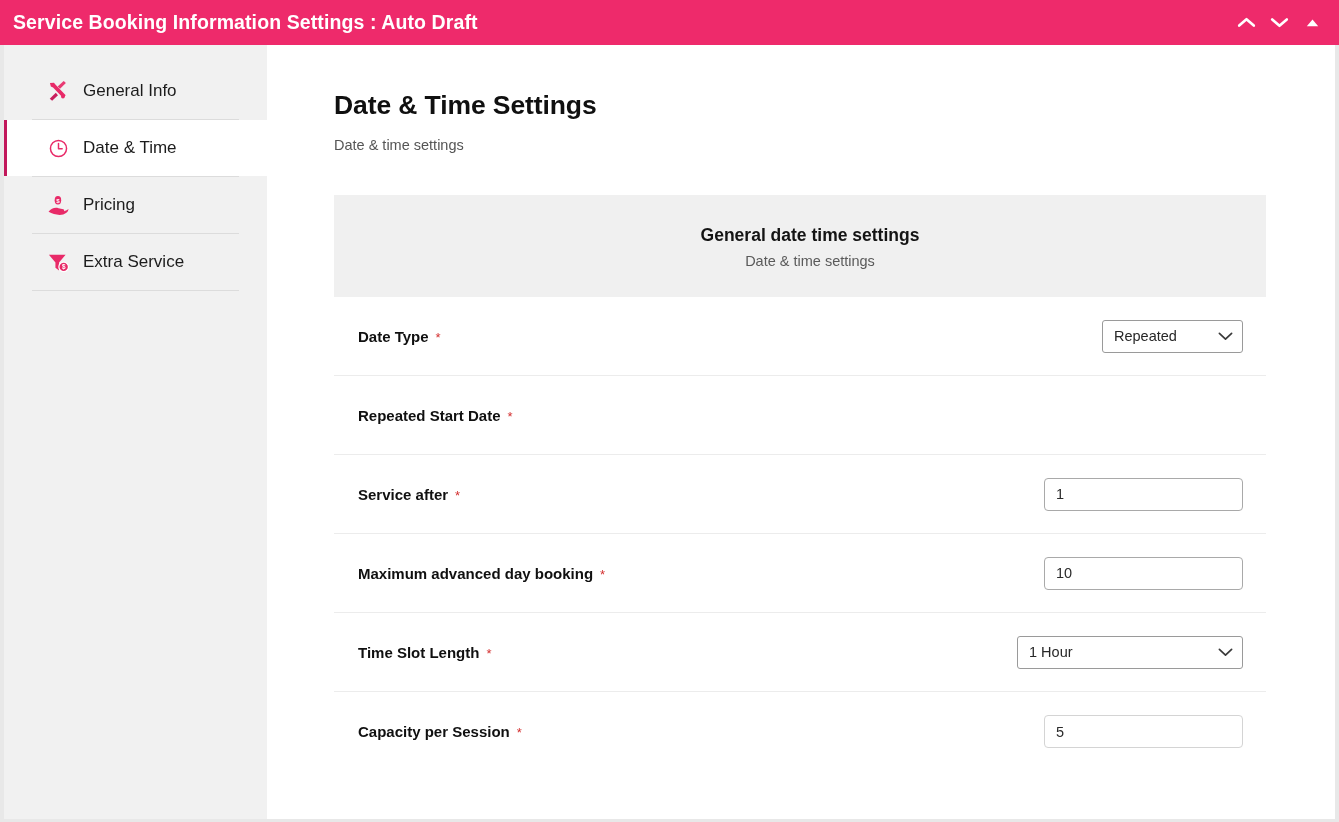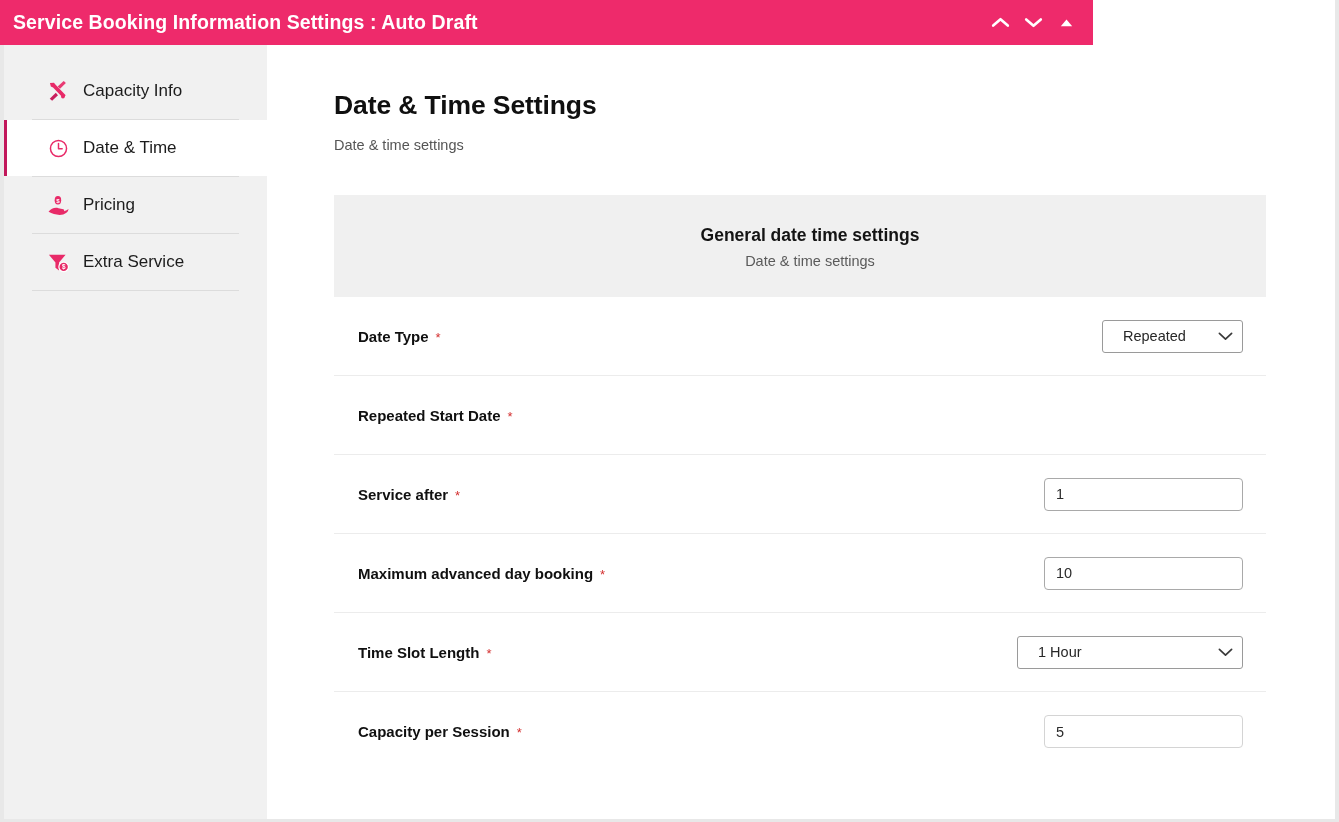--- a/index.html
+++ b/index.html
@@ -19,21 +19,21 @@
     background: #ffffff;
     border-left: 4px solid #e8e8e8;
     border-right: 4px solid #e8e8e8;
     border-bottom: 3px solid #e8e8e8;
   }
 
   
   #titlebar {
     position: absolute;
     top: 0; left: -4px;
-    width: 1093px;
+    width: 1339px;
     height: 45px;
     background: #ee2a6b;
     display: flex;
     align-items: center;
     justify-content: space-between;
   }
   #titlebar-title {
     color: #ffffff;
     font-size: 19.5px;
     font-weight: bold;
@@ -179,21 +179,21 @@
   .field-wrap { display: flex; align-items: center; }
 
   .sel {
     position: relative;
     display: inline-flex;
     align-items: center;
     height: 33px;
     border: 1px solid #9a9a9a;
     border-radius: 3px;
     background: #ffffff;
-    padding: 0 9px 0 20px;
+    padding: 0 9px 0 11px;
     cursor: pointer;
   }
   .sel .sel-text {
     font-size: 14.5px;
     color: #272727;
     white-space: nowrap;
   }
   .sel .chev {
     margin-left: auto;
     padding-left: 14px;
@@ -268,21 +268,21 @@
 
       <div class="nav-item">
         <span class="nav-icon">
           <svg width="22" height="22" viewBox="0 0 24 24">
             <path d="M3.2 3.4 L7.6 3.0 L9.4 5.2 L20.4 16.6 L17.6 19.6 L6.6 8.2 L4.2 7.0 Z" fill="#e82a68"></path>
             <path d="M20.6 3.2 L14.2 9.6 L11.6 7.2 L18.2 1.2 Z" fill="#e82a68" opacity="0.92"></path>
             <path d="M3.0 20.4 L9.6 14.0 L12.0 16.6 L5.6 22.6 Z" fill="#c81d5c"></path>
             <circle cx="17.4" cy="18.0" r="2.1" fill="#e82a68"></circle>
           </svg>
         </span>
-        <span class="nav-label">Capacity Info</span>
+        <span class="nav-label">General Info</span>
       </div>
 
       <div class="nav-sep"></div>
 
       <div class="nav-item active">
         <span class="nav-icon">
           <svg width="21" height="21" viewBox="0 0 24 24">
             <circle cx="12" cy="12" r="9.2" fill="none" stroke="#e82a68" stroke-width="1.7"></circle>
             <path d="M12 6.4 L12 12.2 L16.2 12.2" fill="none" stroke="#e82a68" stroke-width="1.7" stroke-linecap="round" stroke-linejoin="round"></path>
           </svg>

